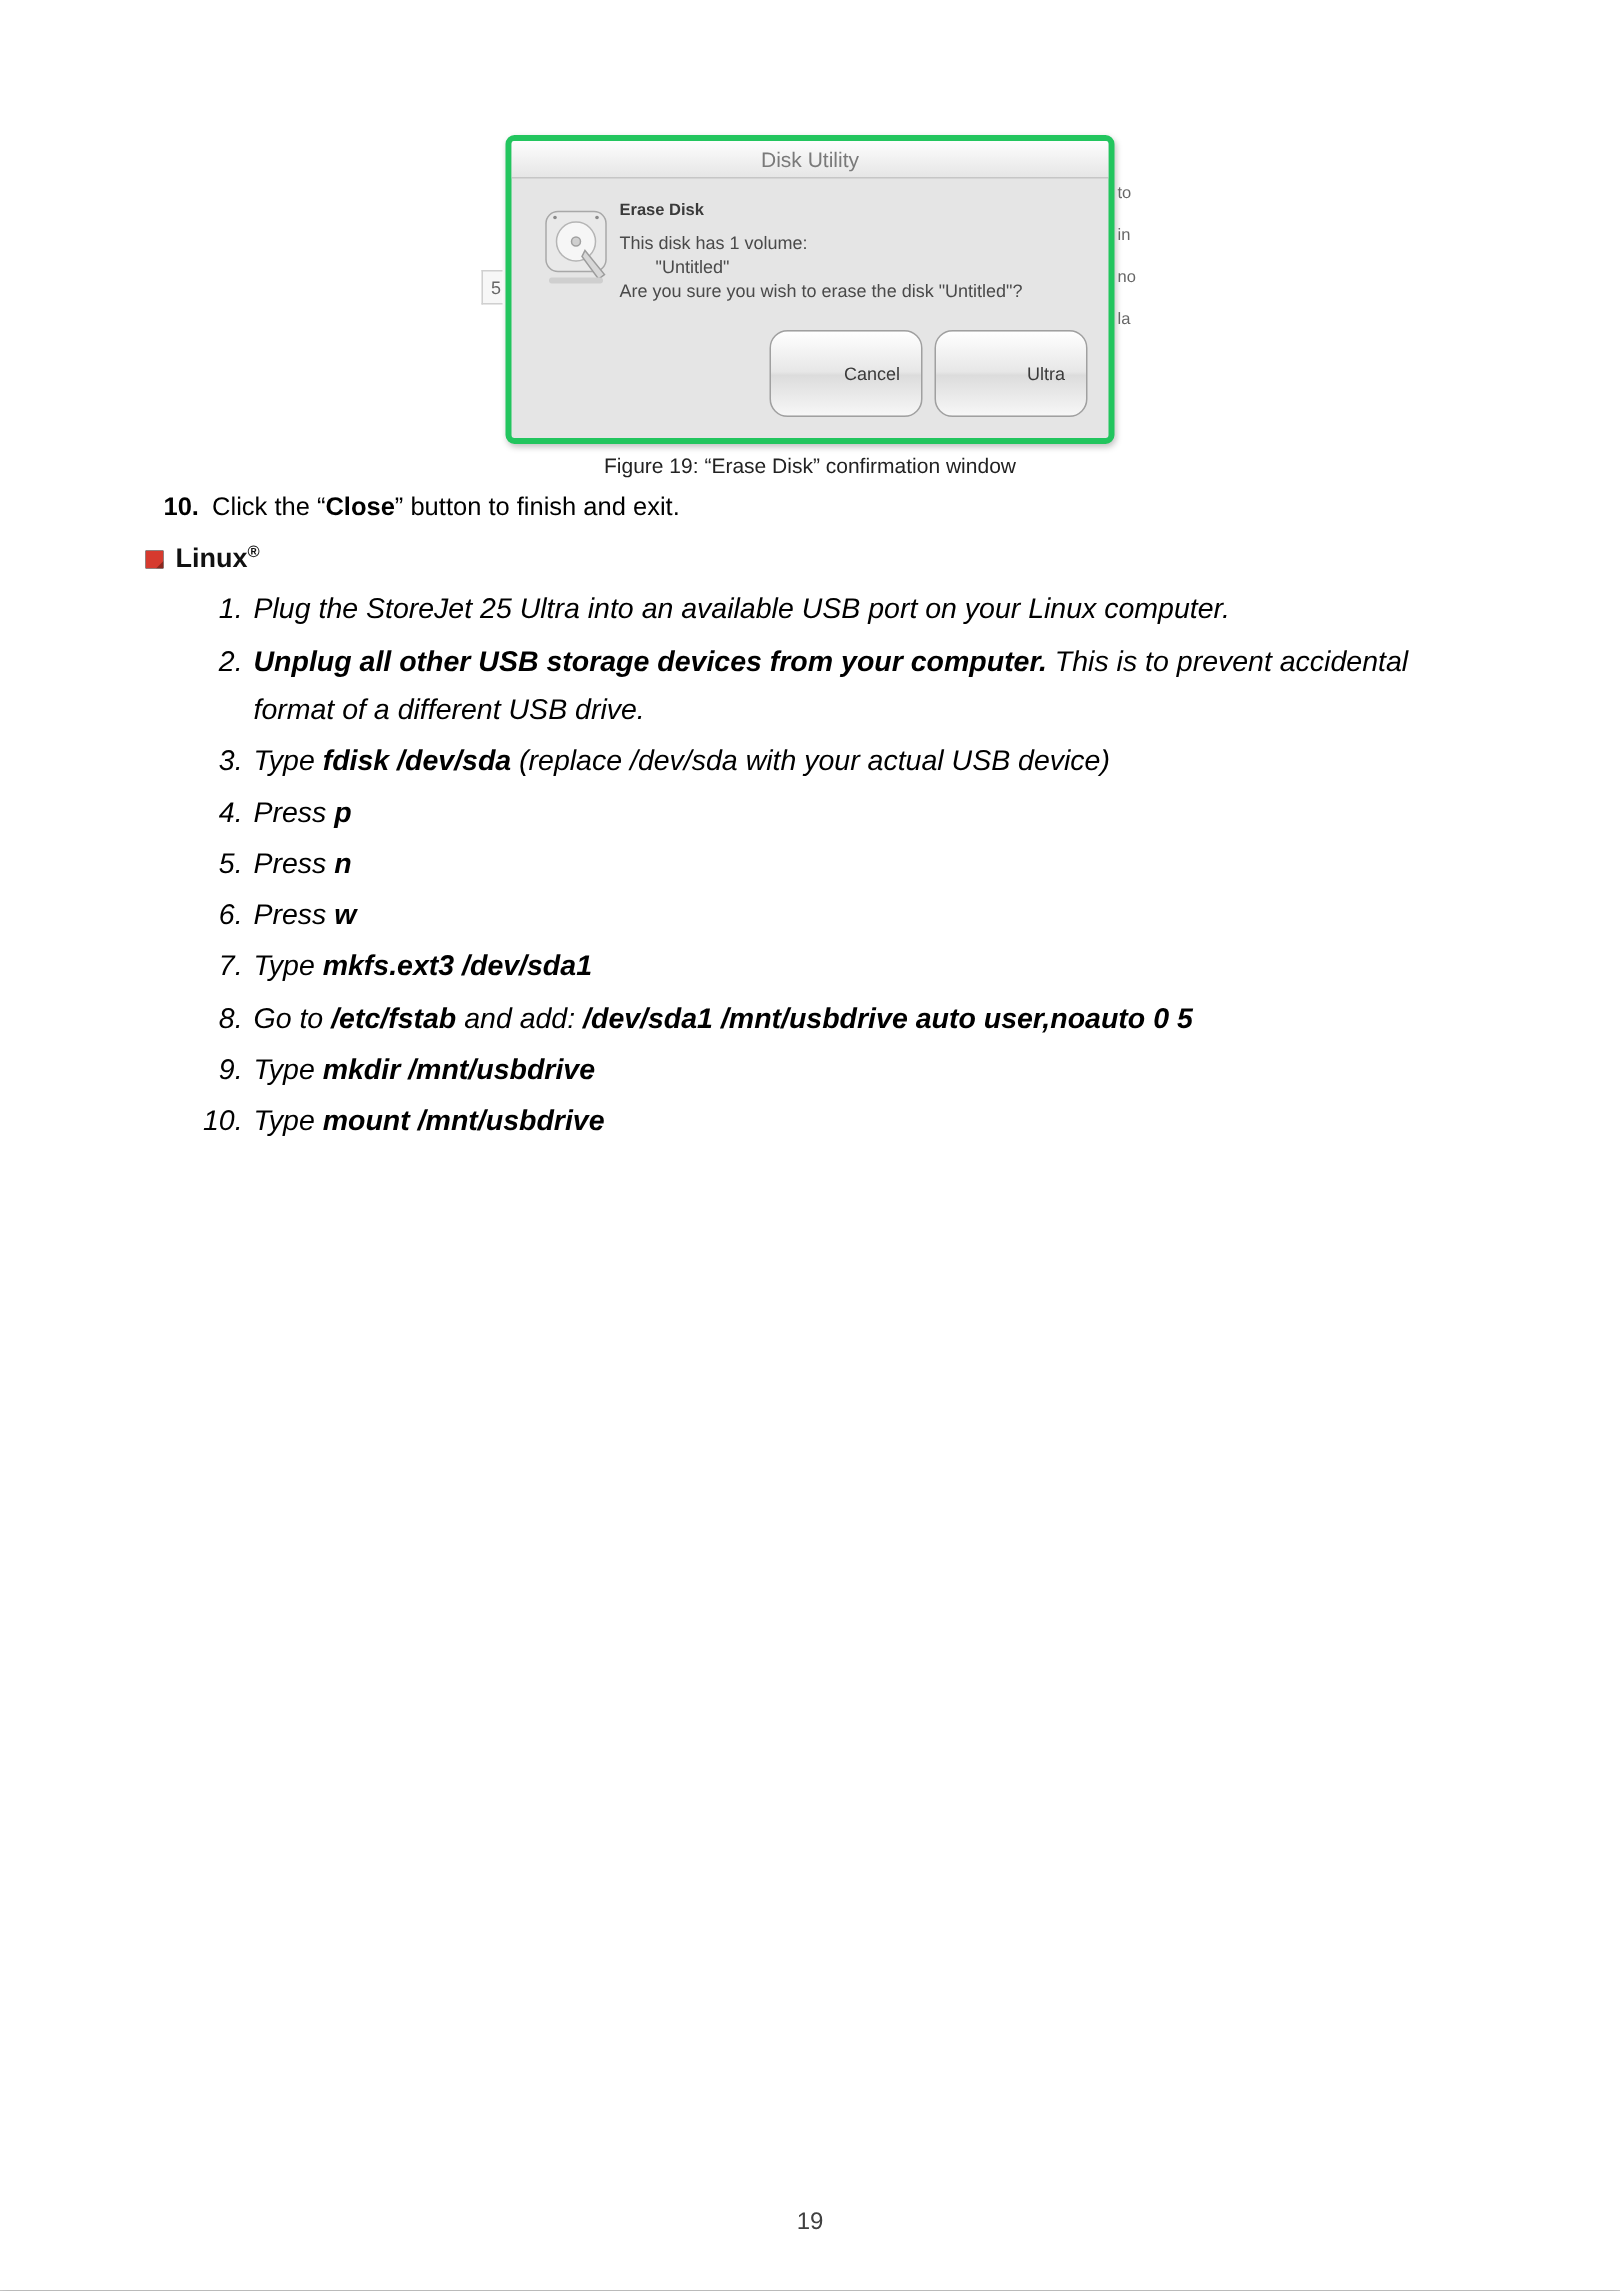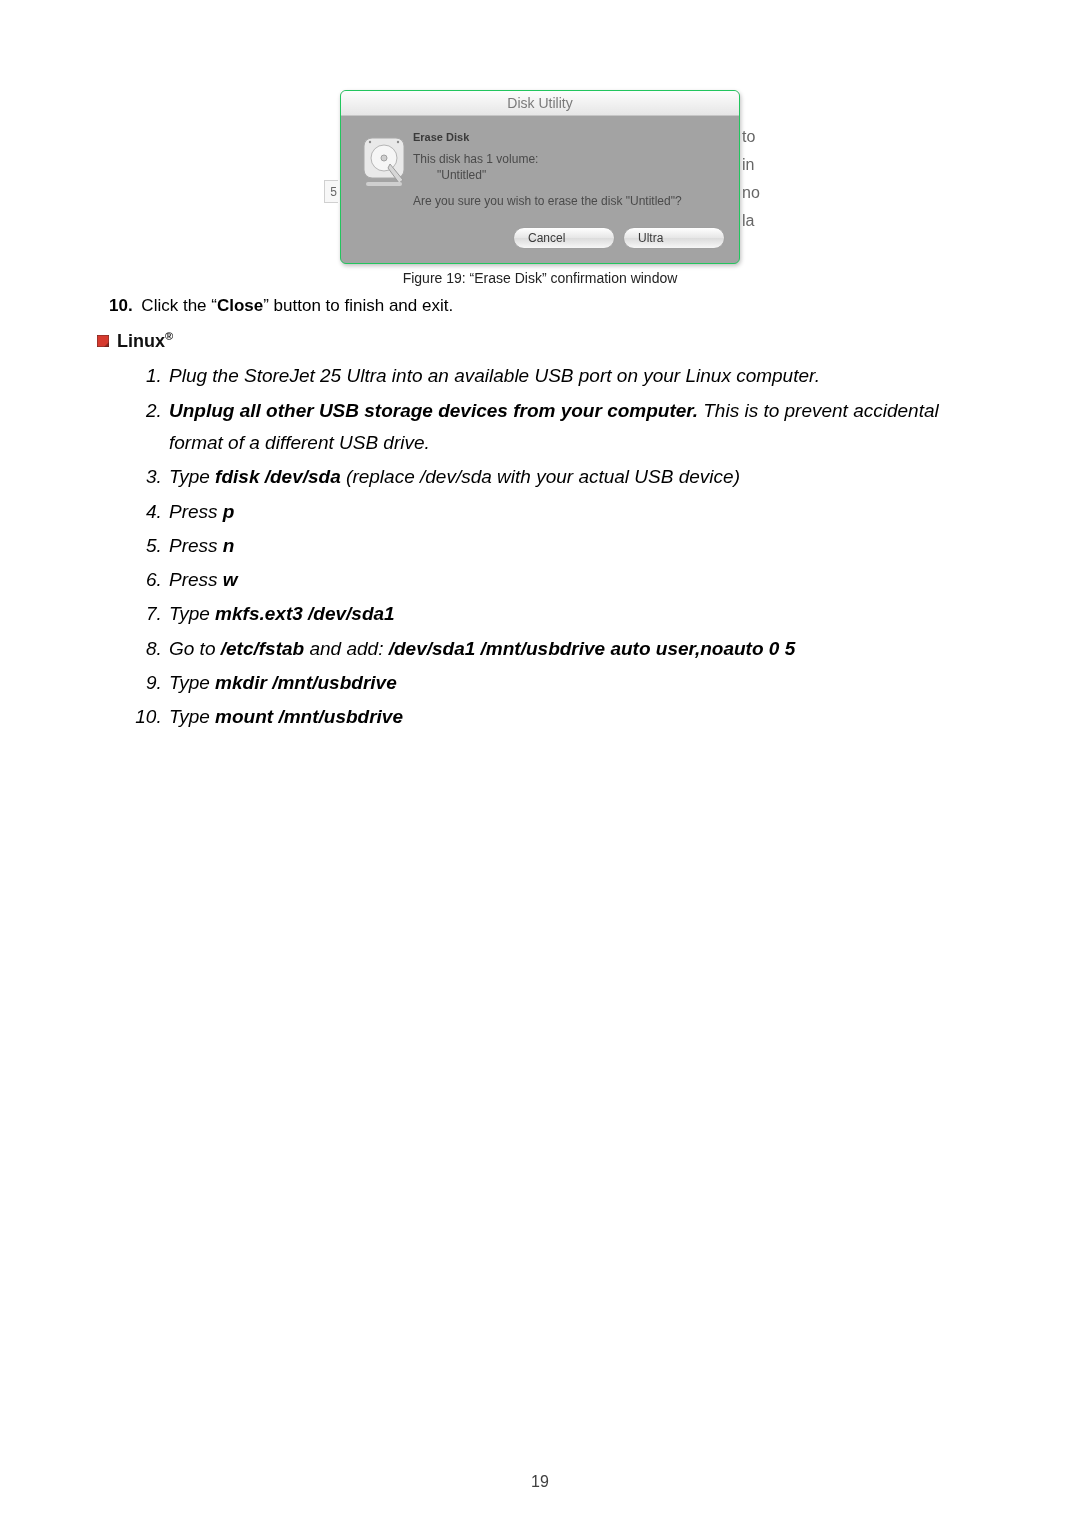--- a/index.html
+++ b/index.html
@@ -20,24 +20,24 @@
     box-shadow: 0 0 8px rgba(0,0,0,0.5);
   }
   .figure-wrap {
     display: flex;
     flex-direction: column;
     align-items: center;
     margin-bottom: 10px;
   }
   .dialog-window {
     width: 398px;
-    border: 1px solid #22c55e;
+    border: 4px solid #22c55e;
     border-radius: 6px;
     overflow: hidden;
-    background: #a3a3a3;
+    background: #e5e5e5;
     box-shadow: 1px 2px 4px rgba(0,0,0,0.25);
   }
   .dialog-title {
     text-align: center;
     font-family: "Lucida Grande", Arial, sans-serif;
     font-size: 14px;
     color: #7a7a7a;
     padding: 4px 0;
     background: linear-gradient(#fdfdfd, #e6e6e6);
     border-bottom: 1px solid #c6c6c6;
@@ -60,39 +60,39 @@
     color: #4a4a4a;
     font-size: 12px;
     line-height: 1.35;
   }
   .dialog-text h4 {
     margin: 0 0 6px 0;
     font-size: 11px;
     color: #3a3a3a;
   }
   .dialog-sub { margin-bottom: 10px; }
-  .dialog-vol { margin-bottom: 10px; }
+  .dialog-vol { }
   .dialog-vol .volname { display:block; text-align: left; padding-left: 24px; }
   .dialog-q { margin-bottom: 12px; }
   .dialog-buttons {
     display: flex;
     justify-content: flex-end;
     gap: 8px;
     padding: 0 14px 14px 0;
   }
   .aqua-btn {
     min-width: 72px;
-    padding: 3px 14px;
+    padding: 21px 14px;
     border-radius: 12px;
     border: 1px solid #a0a0a0;
     background: linear-gradient(#ffffff, #e7e7e7 48%, #dcdcdc 52%, #f7f7f7);
     font-family: "Lucida Grande", Arial, sans-serif;
     font-size: 12px;
     color: #3a3a3a;
-    text-align: left;
+    text-align: right;
     cursor: pointer;
   }
   .figure-caption {
     font-size: 14px;
     color: #222;
     margin-top: 6px;
   }
   .behind-frag {
     position: relative;
   }
@@ -110,21 +110,21 @@
     display:flex;align-items:center;justify-content:flex-end;
     padding-right:1px;
     box-sizing:border-box;
   }
   .behind-right {
     position: absolute;
     right: -14px;
     top: 24px;
     width: 12px;
     color: #666;
-    font-size: 16px;
+    font-size: 11px;
     line-height: 2.9;
   }
   .behind-right div { height: 28px; }
 
   .step-10 {
     font-size: 17px;
     color: #000;
     margin: 6px 0 14px 24px;
   }
   .step-10 .num { font-weight: bold; margin-right: 4px; }

